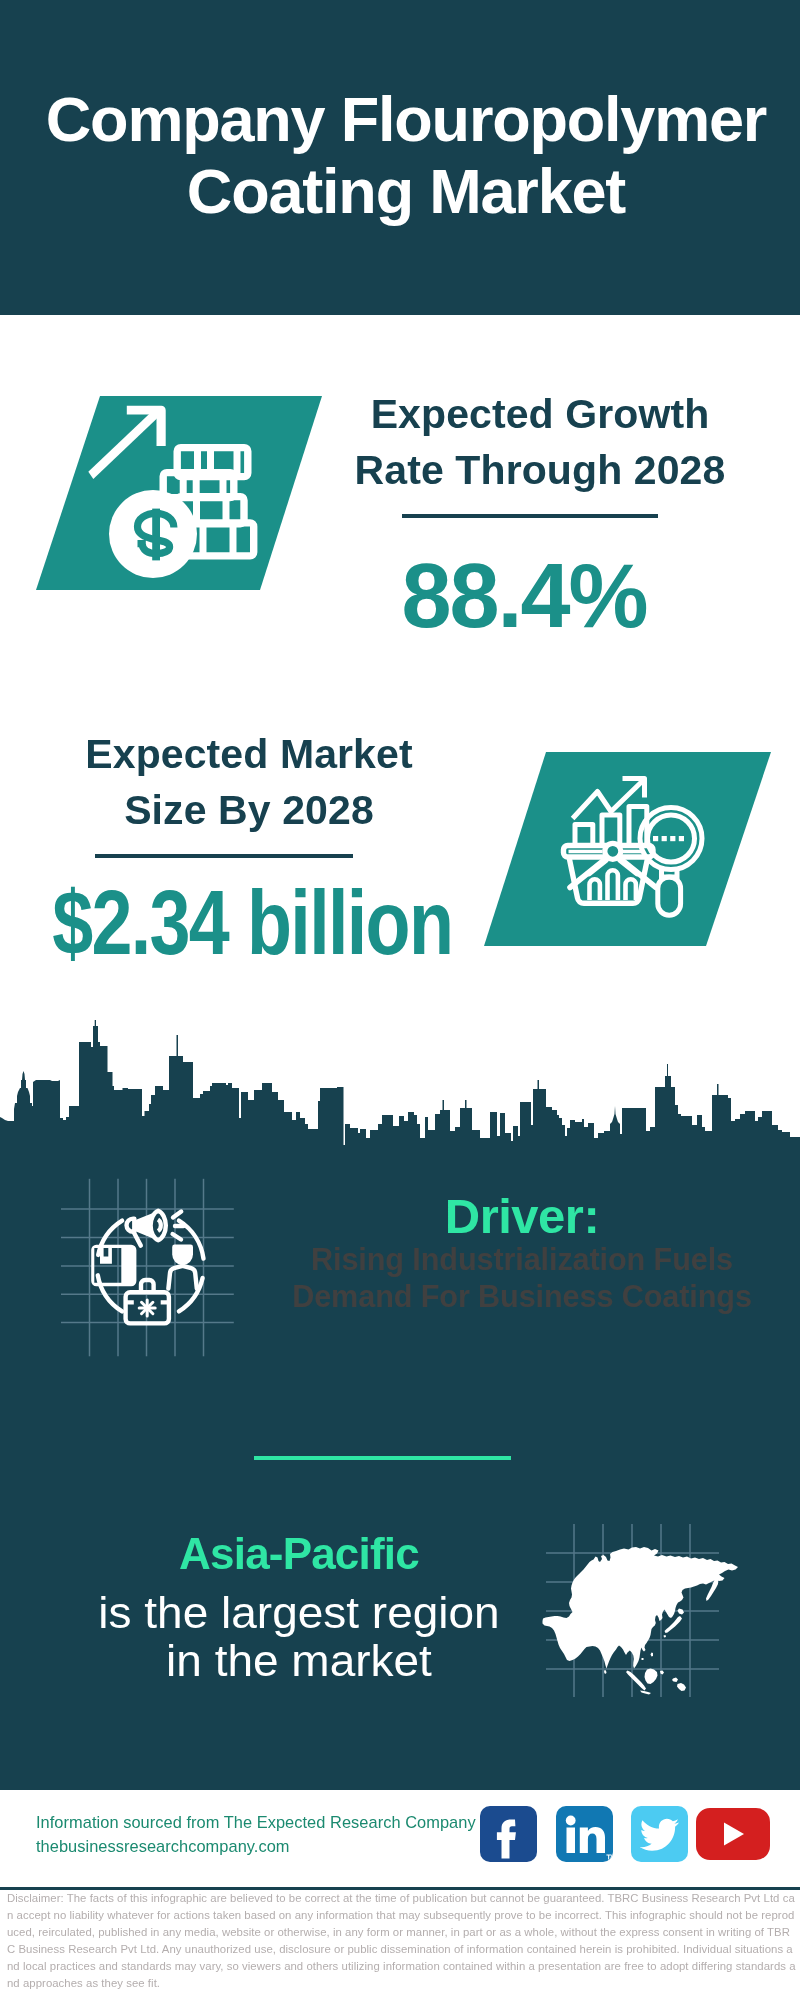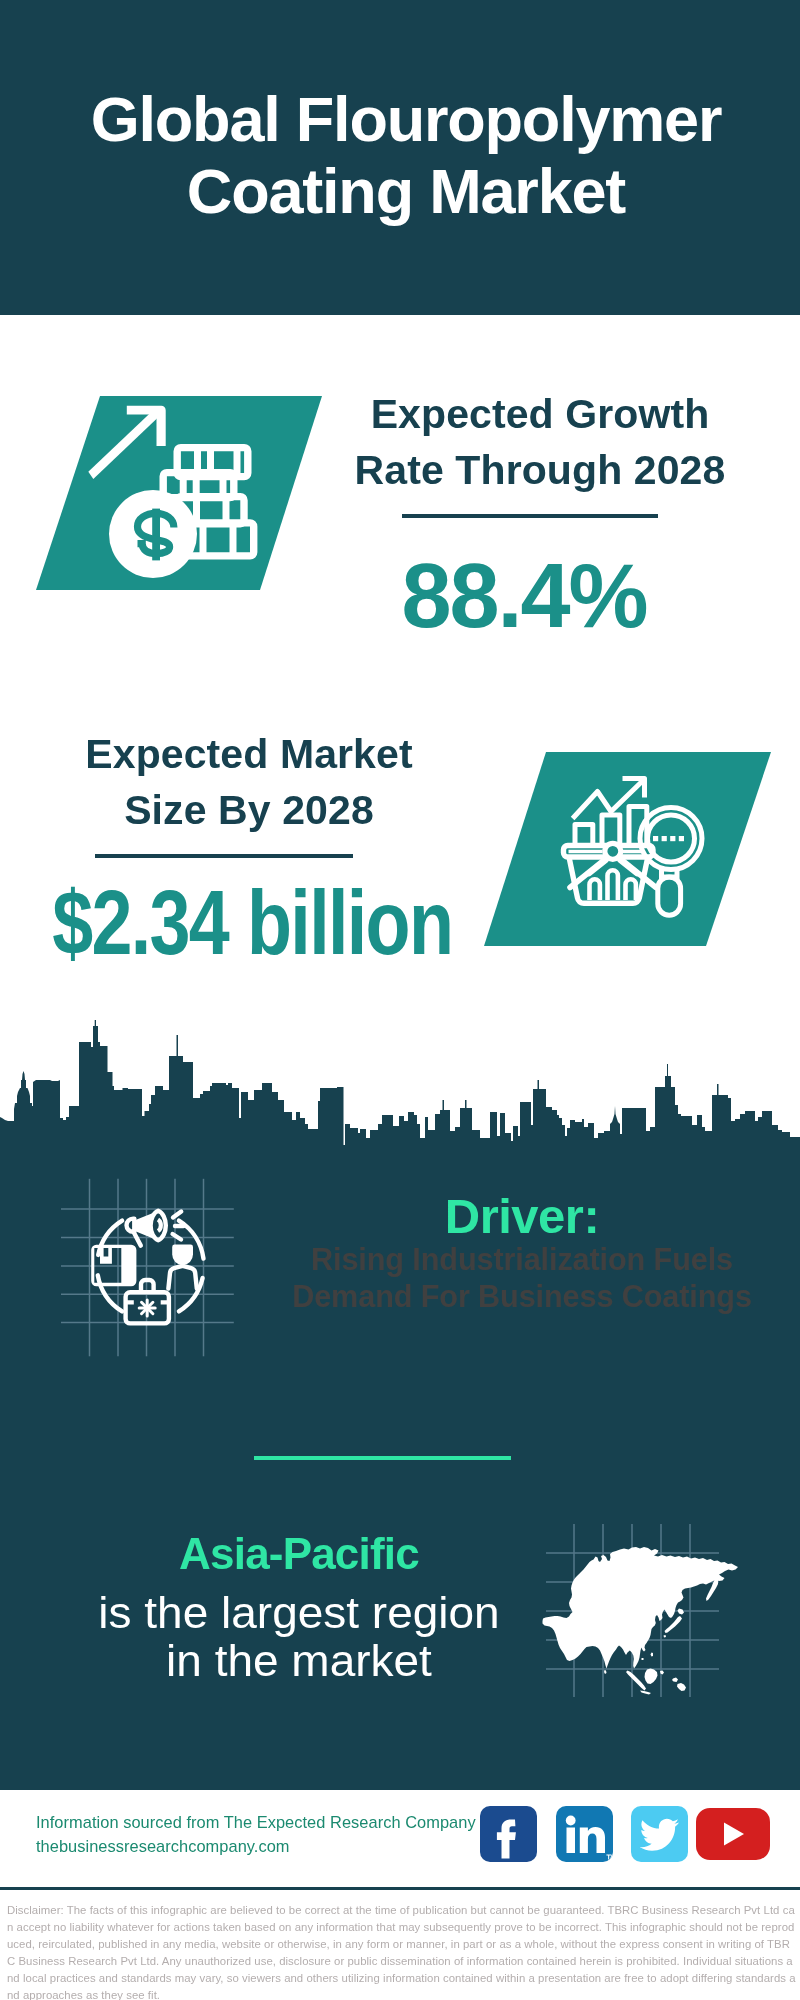--- a/index.html
+++ b/index.html
@@ -47,32 +47,32 @@
   
   .footer { position:absolute; left:0; top:1790px; width:800px; height:95px; background:#ffffff; }
   .footer-src { position:absolute; left:36px; top:1810px; color:#1b8a70; font-size:16.4px; line-height:24px; letter-spacing:0.05px; }
   .social { position:absolute; left:0; top:0; }
   .sq { position:absolute; border-radius:10px; overflow:hidden; }
   .sq svg { display:block; }
 
   
   .footer-line { position:absolute; left:0; top:1887px; width:800px; height:3px; background:#17414f; }
   .disclaimer { position:absolute; left:0; top:1890px; width:800px; height:110px; background:#ffffff;
-                color:#b4aeae; font-size:11.36px; line-height:17px; padding:12px 4px 0 7px;
+                color:#b4aeae; font-size:11.36px; line-height:17px; padding:0 4px 0 7px;
                 text-align:left; word-break:break-all; letter-spacing:0.05px; }
 
 </style>
 </head>
 <body>
 
 <div class="page">
 
   <div class="header">
     <div class="header-title">
-      <div>Global Flouropolymer</div>
+      <div>Company Flouropolymer</div>
       <div>Coating Market</div>
     </div>
   </div>
 
   <svg class="plq" style="left:0px; top:390px;" width="340" height="210" viewBox="0 390 340 210">
     <polygon points="100,396 322,396 260,590 36,590" fill="#1b9089"></polygon>
     <g fill="#ffffff">
       <path d="M93.3,479.0 L88.3,471.8 L157.6,406.0 L163.5,412.3 Z"></path>
       <path d="M126.8,405.8 h34.5 a4.4,4.4 0 0 1 4.4,4.4 v35.8 h-9.2 v-31.4 h-29.7 z"></path>
     </g>

